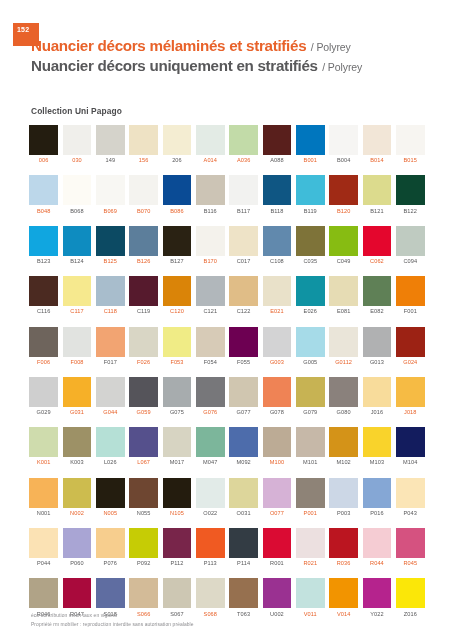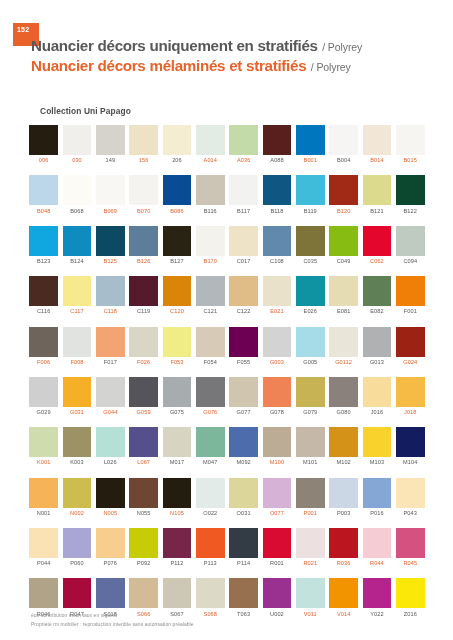--- a/index.html
+++ b/index.html
@@ -54,21 +54,20 @@
     letter-spacing: -0.1px;
   }
   .collection-label {
     position: absolute;
     left: 31px;
     top: 106px;
     font-size: 8.4px;
     font-weight: bold;
     color: #4c4c4e;
     letter-spacing: 0.1px;
-    margin-left: 9px;
   }
   .grid {
     position: absolute;
     left: 27px;
     top: 125px;
     width: 400px;
   }
   .swatch-row {
     display: flex;
     width: 100%;
@@ -109,28 +108,28 @@
   }
 </style>
 </head>
 <body>
 
 <div class="page">
 
   <div class="page-number-badge">152</div>
 
   <div class="header">
+    <div class="title-line title-1">
+      <span class="title-main">Nuancier décors mélaminés et stratifiés</span>
+      <span class="title-brand">/ Polyrey</span>
+    </div>
     <div class="title-line title-2">
       <span class="title-main">Nuancier décors uniquement en stratifiés</span>
       <span class="title-brand">/ Polyrey</span>
     </div>
-    <div class="title-line title-1">
-      <span class="title-main">Nuancier décors mélaminés et stratifiés</span>
-      <span class="title-brand">/ Polyrey</span>
-    </div>
   </div>
 
   <div class="collection-label">Collection Uni Papago</div>
 
   <div class="grid" id="swatch-grid">
       <div class="swatch-row">
         <div class="swatch-cell">
           <span class="swatch-chip" style="background: rgb(36, 29, 16);"></span>
           <span class="swatch-code code-accent">006</span>
         </div>

